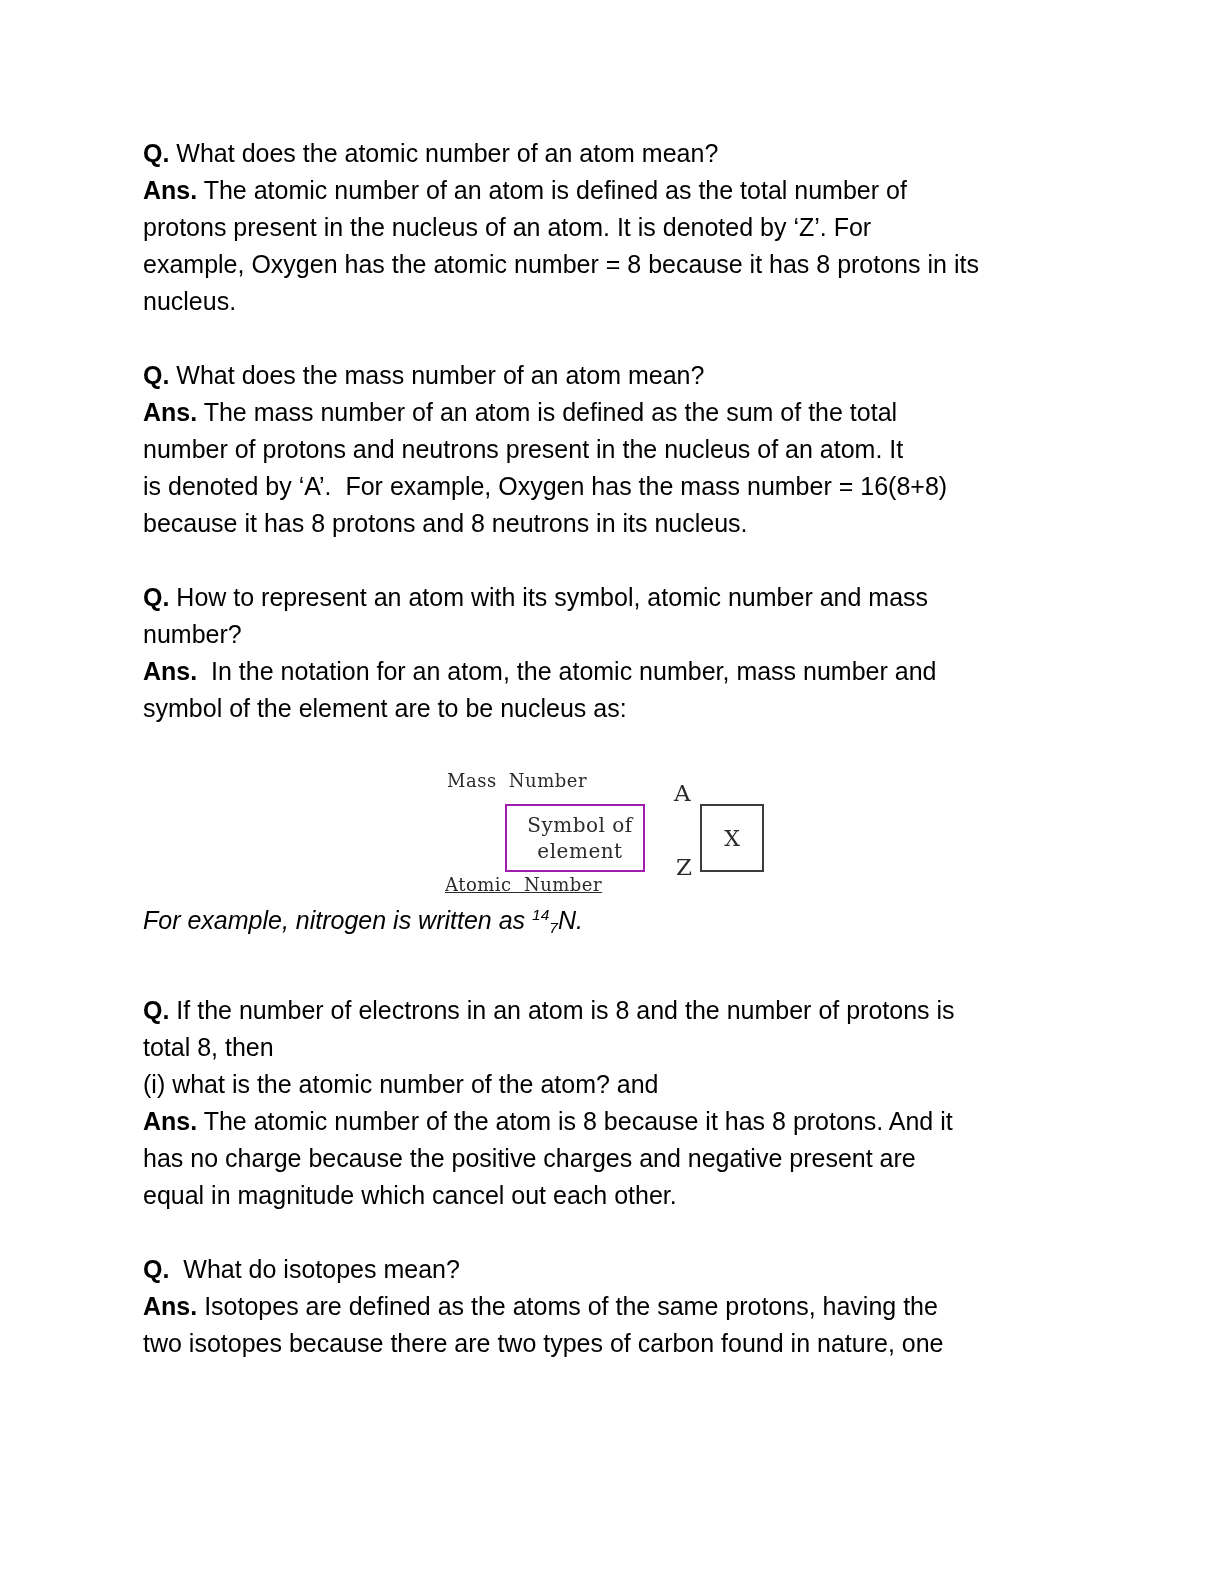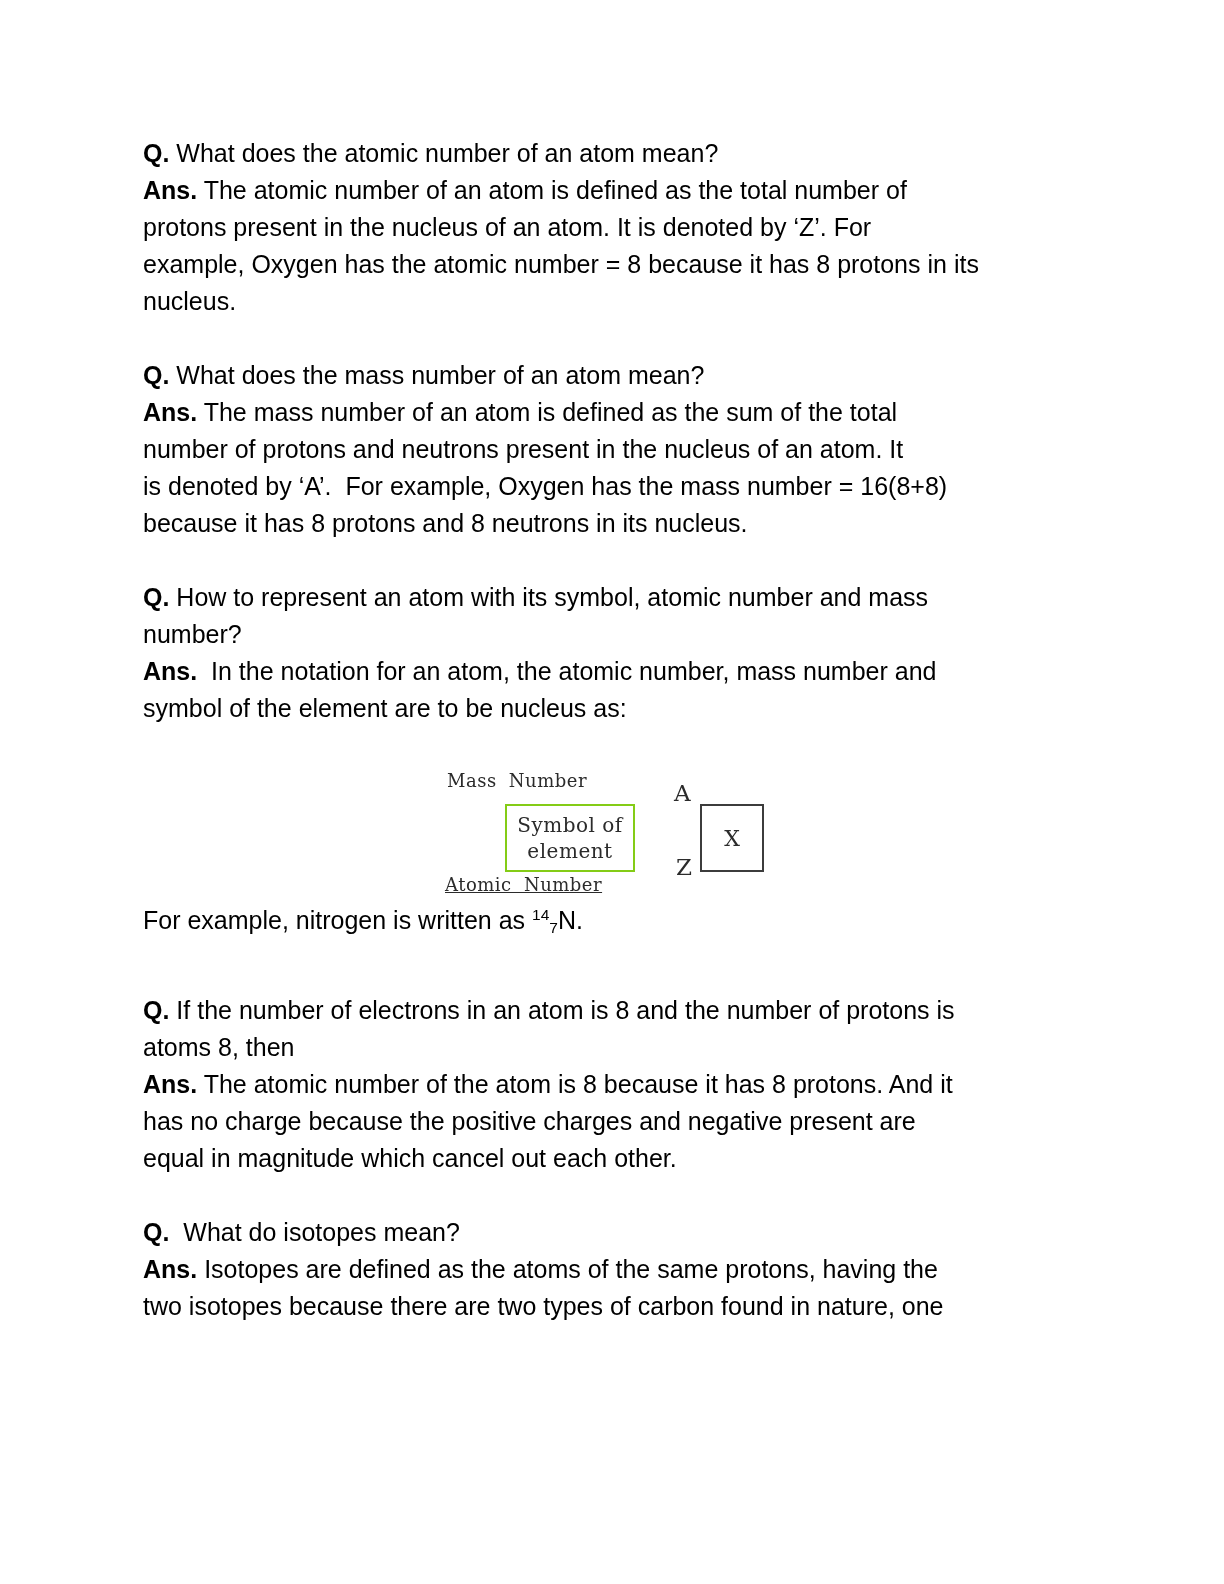--- a/index.html
+++ b/index.html
@@ -38,20 +38,21 @@
     position: relative;
     top: -0.55em;
   }
   .seg-sub {
     font-size: 62%;
     position: relative;
     top: 0.28em;
   }
   .example-line {
     margin-bottom: 53px;
+    font-style: italic;
   }
   
   .diagram {
     position: relative;
     height: 138px;
     font-family: "DejaVu Serif", serif;
     color: #2b2b2b;
     line-height: normal;
   }
   .diagram .abs { position: absolute; }
@@ -59,28 +60,29 @@
     font-size: 18px;
     word-spacing: 6px;
     letter-spacing: 0.5px;
     text-align: center;
   }
   .dg-mass   { left: 304px; top: 6px; }
   .dg-atomic { left: 302px; top: 110px; text-decoration: underline; }
   .dg-symbol-box {
     left: 362px; top: 40px;
     width: 126px; height: 64px;
-    border: 2px solid #84cc16;
+    border: 2px solid #a21caf;
     display: flex;
     flex-direction: column;
     justify-content: center;
     text-align: center;
     font-size: 20px;
     line-height: 26px;
     letter-spacing: 0.5px;
+    padding-left: 10px;
   }
   .dg-x-box {
     left: 557px; top: 40px;
     width: 60px; height: 64px;
     border: 2px solid #3c3c3c;
     display: flex;
     align-items: center;
     justify-content: center;
     font-size: 22px;
   }
@@ -133,21 +135,22 @@
       </div>
 
       <div class="abs dg-z">Z</div>
     </div>
 
     <div id="example-line" class="line example-line"><span class="">For example, nitrogen is written as </span><span class="seg-sup ">14</span><span class="seg-sub ">7</span><span class="">N.</span></div>
 
     <div id="paras-bottom">
         <div class="para">
           <div class="line"><span class="seg-b ">Q.</span><span class=""> If the number of electrons in an atom is 8 and the number of protons is</span></div>
-          <div class="line"><span class="">atoms 8, then</span></div>
+          <div class="line"><span class="">total 8, then</span></div>
+          <div class="line"><span class="">(i) what is the atomic number of the atom? and</span></div>
           <div class="line"><span class="seg-b ">Ans.</span><span class=""> The atomic number of the atom is 8 because it has 8 protons. And it</span></div>
           <div class="line"><span class="">has no charge because the positive charges and negative present are</span></div>
           <div class="line"><span class="">equal in magnitude which cancel out each other.</span></div>
         </div>
         <div class="para">
           <div class="line"><span class="seg-b ">Q.</span><span class="">  What do isotopes mean?</span></div>
           <div class="line"><span class="seg-b ">Ans.</span><span class=""> Isotopes are defined as the atoms of the same protons, having the</span></div>
           <div class="line"><span class="">two isotopes because there are two types of carbon found in nature, one</span></div>
         </div>
       </div>

